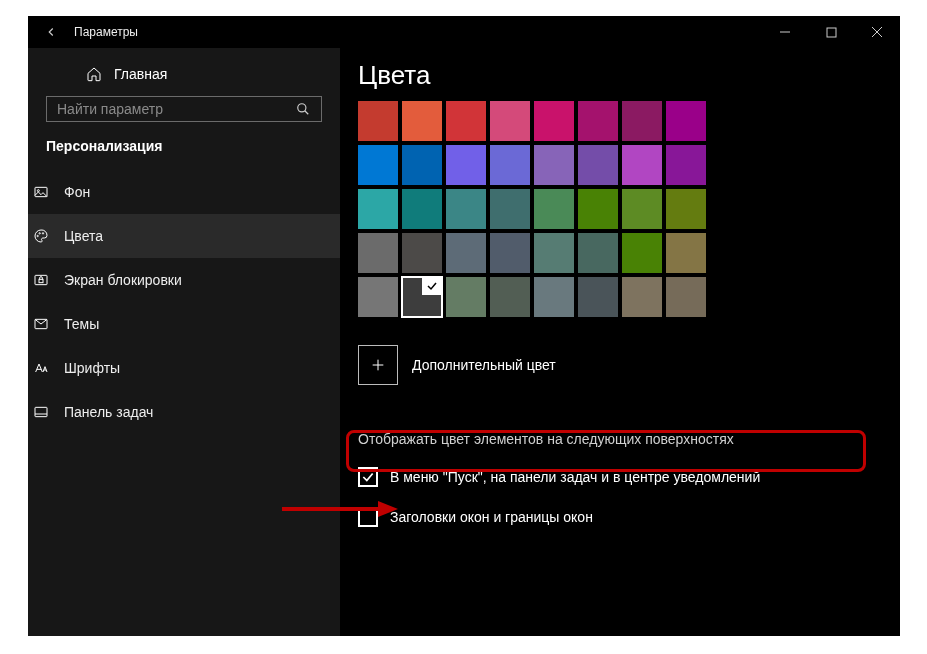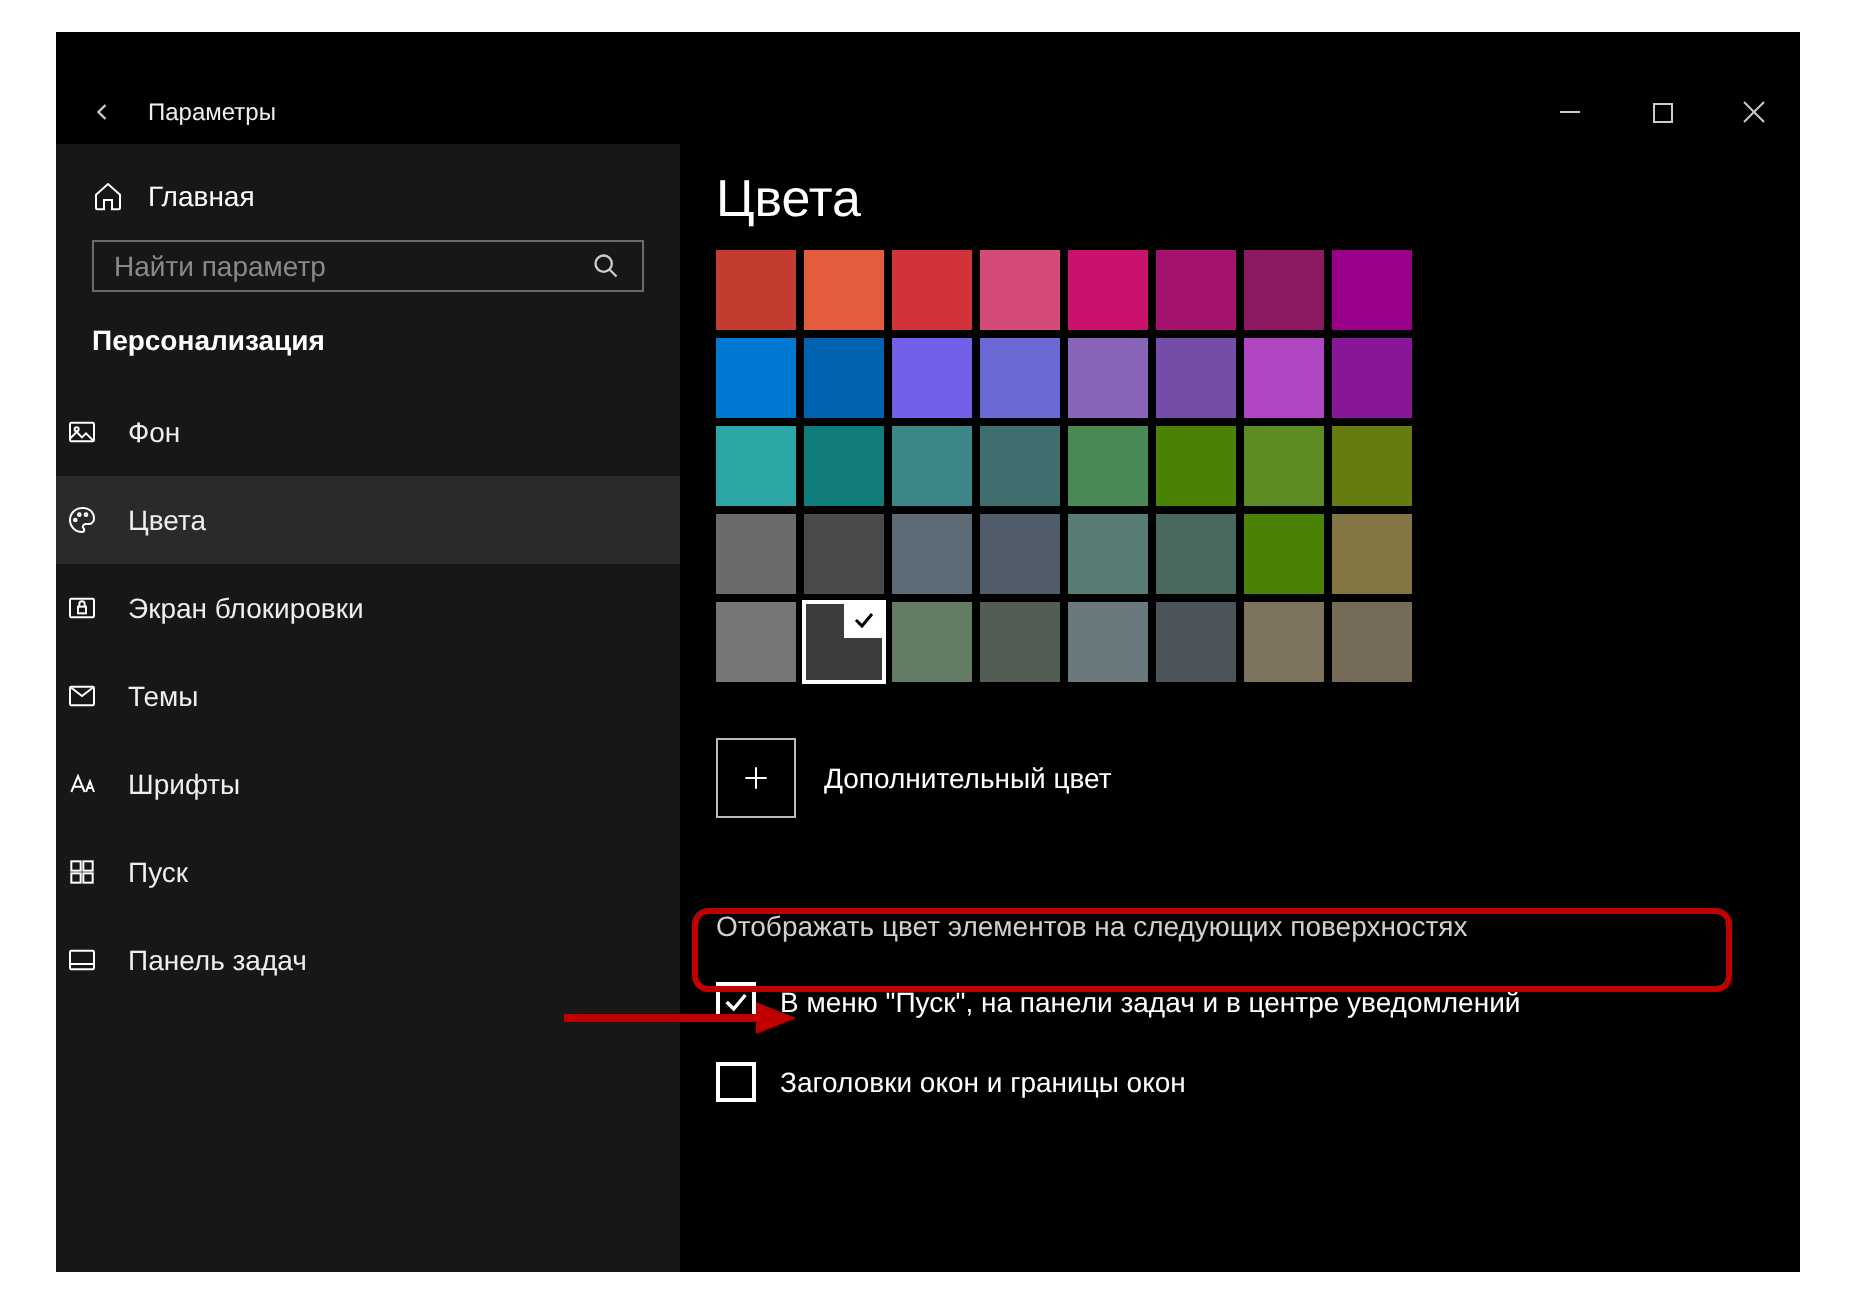--- a/index.html
+++ b/index.html
@@ -1,28 +1,28 @@
 <!DOCTYPE html>
 <html><head>
 <meta charset="utf-8">
 <style>
   * { box-sizing: border-box; margin: 0; padding: 0; font-family: "Segoe UI", Arial, sans-serif; }
   body { background: #fff; width: 927px; height: 654px; position: relative; }
   .window {
     position: absolute; left: 28px; top: 16px; width: 872px; height: 620px;
     background: #000; color: #fff; display: flex; flex-direction: column;
   }
-  .titlebar { height: 32px; display: flex; align-items: center; margin-top: 24px; }
+  .titlebar { height: 32px; display: flex; align-items: center; }
   .back-btn { width: 46px; height: 32px; display:flex; align-items:center; justify-content:center; color:#ccc; }
   .title-text { font-size: 12px; color: #eee; }
   .title-spacer { flex: 1; }
   .win-btn { width: 46px; height: 32px; display:flex; align-items:center; justify-content:center; color:#ccc; }
   .body { flex: 1; display: flex; overflow: hidden; }
   .sidebar { width: 312px; background:#171717; padding: 12px 0 0 0; display:flex; flex-direction:column; }
-  .home-row { display:flex; align-items:flex-start; gap:12px; padding: 6px 18px 10px 18px; font-size:14px; }
+  .home-row { display:flex; align-items:flex-start; gap:12px; padding: 6px 18px 10px 18px; font-size:14px;margin-left:40px; }
   .search-wrap { margin: 4px 18px 14px 18px; border: 1px solid #6b6b6b; height: 26px; display:flex; align-items:center; }
   .search-wrap input {
     flex:1; height:100%; background:transparent; border:none; outline:none; color:#fff;
     padding: 0 10px; font-size: 14px;
   }
   .search-wrap input::placeholder { color:#8a8a8a; }
   .search-icon { width: 36px; display:flex; align-items:center; justify-content:center; color:#ccc; }
   .section-head { font-size: 14px; font-weight:600; padding: 2px 18px 16px 18px; }
   .nav-item { display:flex; align-items:center; gap:14px; height:44px; padding: 0 4px; font-size:14px; color:#eee; }
   .nav-item.selected { background:#2a2a2a; }
@@ -144,31 +144,20 @@
             <span>Темы</span>
           </div>
           <div class="nav-item">
             <span class="nav-icon">
               <svg width="16" height="16" viewBox="0 0 24 24" fill="none" stroke="#fff" stroke-width="1.5">
                 <path d="M4 18L9 6l5 12M6 14h6"></path>
                 <path d="M15 18l3-8 3 8M16.2 15h3.6"></path>
               </svg>
             </span>
             <span>Шрифты</span>
-          </div>
-          <div class="nav-item">
-            <span class="nav-icon">
-              <svg width="16" height="16" viewBox="0 0 24 24" fill="none" stroke="#fff" stroke-width="1.5">
-                <rect x="4" y="4" width="7" height="7"></rect>
-                <rect x="13" y="4" width="7" height="7"></rect>
-                <rect x="4" y="13" width="7" height="7"></rect>
-                <rect x="13" y="13" width="7" height="7"></rect>
-              </svg>
-            </span>
-            <span>Пуск</span>
           </div>
           <div class="nav-item">
             <span class="nav-icon">
               <svg width="16" height="16" viewBox="0 0 24 24" fill="none" stroke="#fff" stroke-width="1.5">
                 <rect x="3" y="5" width="18" height="14" rx="1"></rect>
                 <line x1="3" y1="15" x2="21" y2="15"></line>
               </svg>
             </span>
             <span>Панель задач</span>
           </div>

